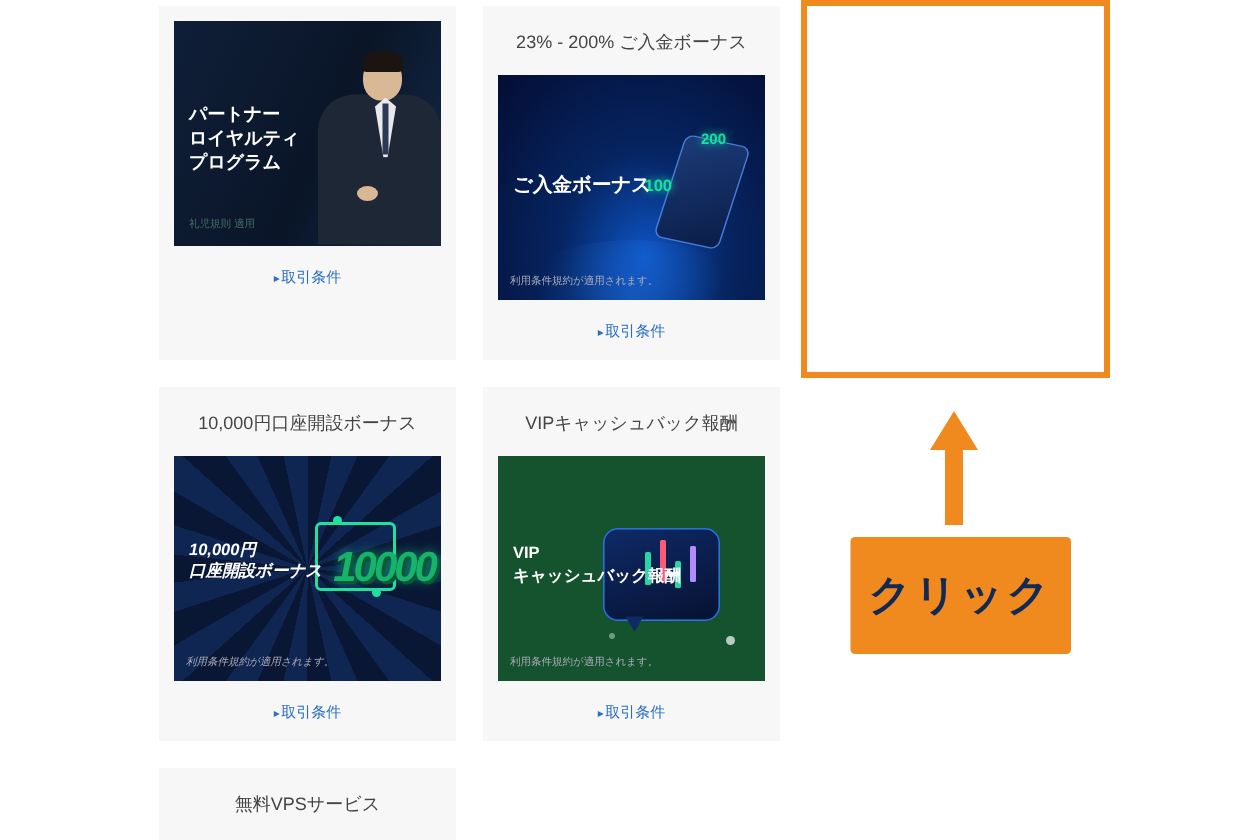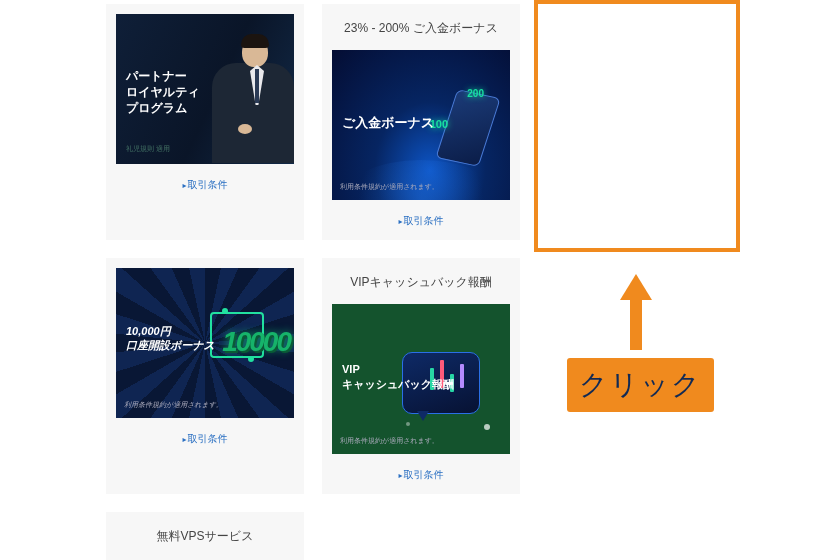--- a/index.html
+++ b/index.html
@@ -86,23 +86,23 @@
   }
   .arrow-shaft {
     width: 12px;
     height: 50px;
     background: #f08a1e;
   }
   .click-label {
     position: absolute;
     background: #f08a1e;
     color: #112a55;
-    font-weight: 400;
+    font-weight: 700;
     font-size: 28px;
-    padding: 8px 12px;
+    padding: 20px 12px;
     border-radius: 3px;
     letter-spacing: 2px;
   }
 
   
 
   
   .scene-partner {
     background: linear-gradient(115deg, #0f1f38 0%, #0a1528 55%, #122a48 100%);
   }
@@ -275,20 +275,21 @@
       <div class="phone"></div>
       <div class="num n200">200</div>
       <div class="num n100">100</div>
       <div class="txt">ご入金ボーナス</div>
       <div class="footnote">利用条件規約が適用されます。</div>
     </div>
     <a class="terms-link">取引条件</a>
   </div>
 
   <div class="card" id="card-3">
+    <div class="card-title">10,000円口座開設ボーナス</div>
     <div class="card-img scene-10000">
       <div class="rays"></div>
       <div class="frame"></div>
       <div class="txt">10,000円<br>口座開設ボーナス</div>
       <div class="big">10000</div>
       <div class="footnote">利用条件規約が適用されます。</div>
     </div>
     <a class="terms-link">取引条件</a>
   </div>
 

